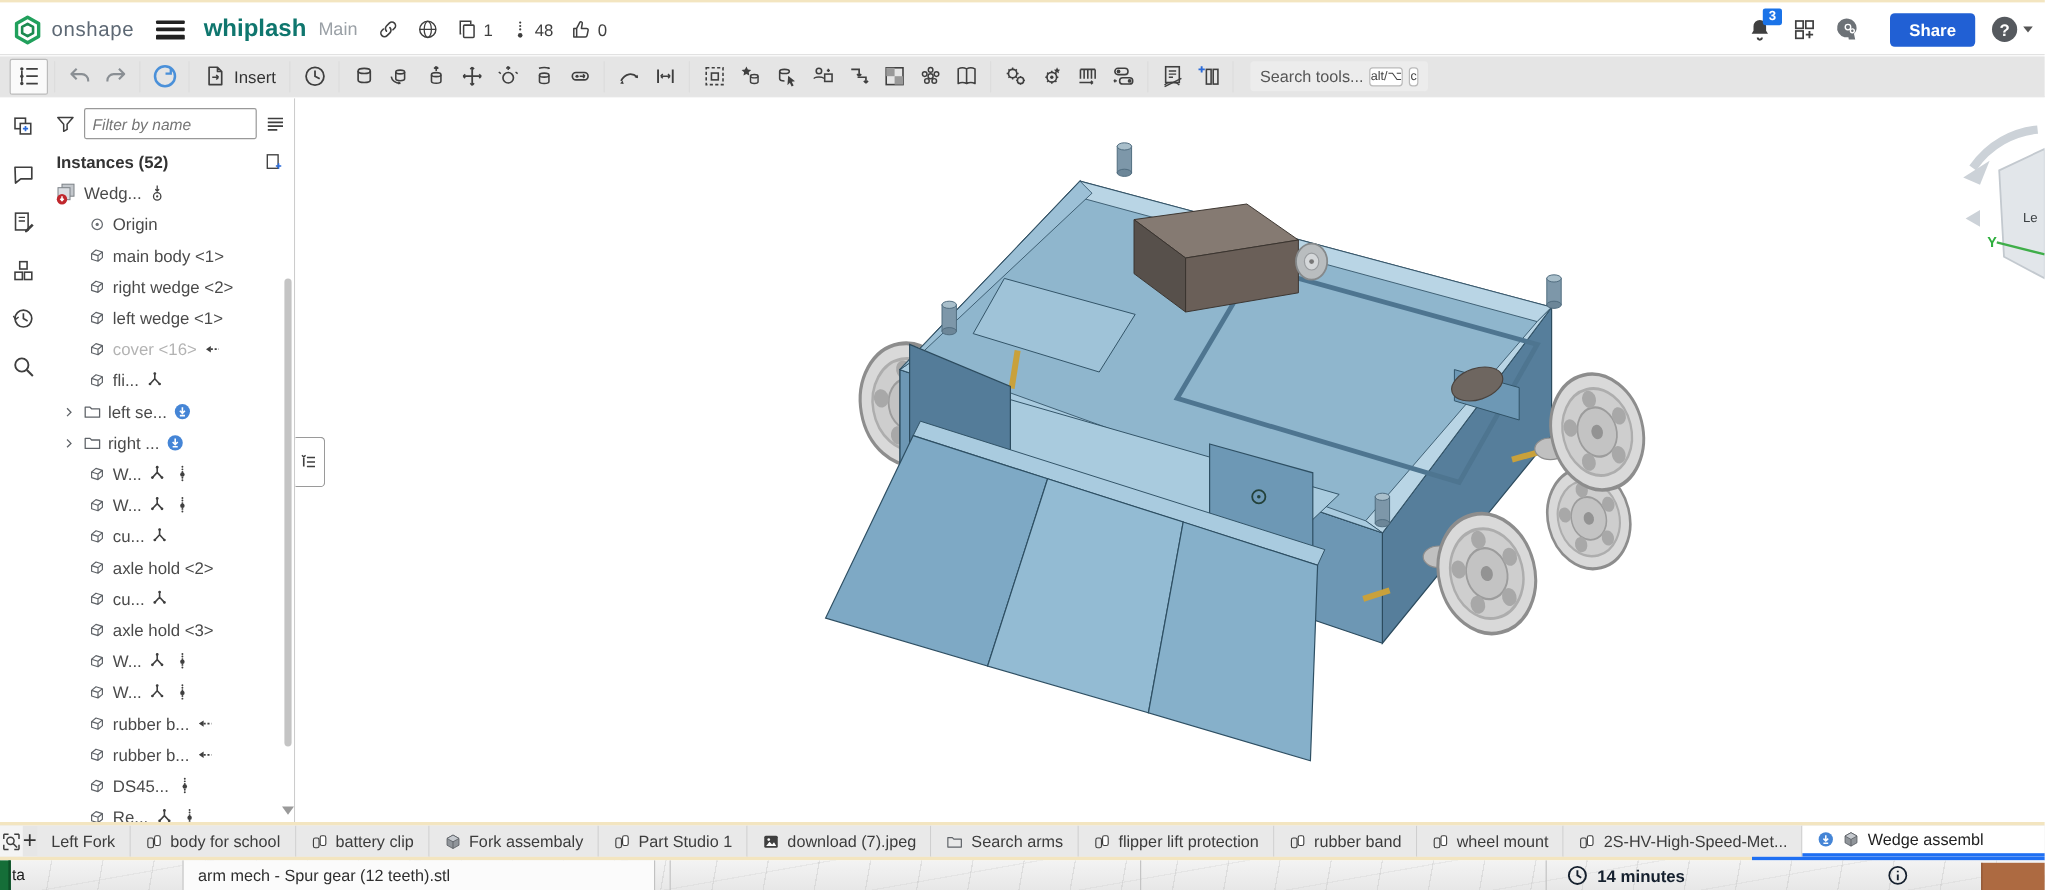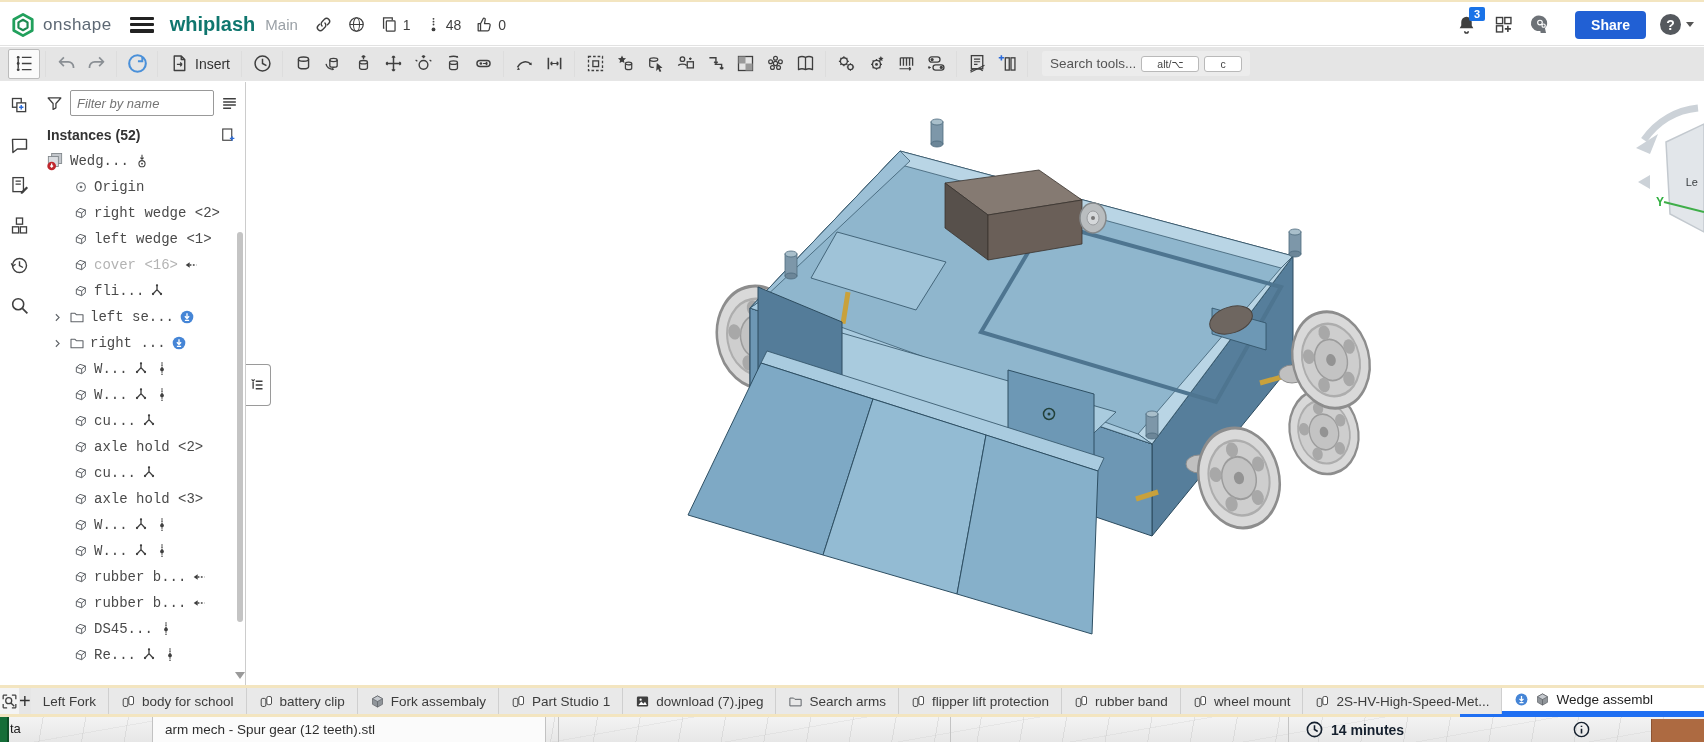--- a/index.html
+++ b/index.html
@@ -31,35 +31,35 @@
   #toolbar{position:absolute;left:0;top:45px;width:100%;height:34px;background:#e5e5e5;
            border-bottom:1px solid #e6e6e6;display:flex;align-items:center;padding:0 3px;box-sizing:border-box;}
   .tgroup{display:flex;align-items:center;padding:0 5px;border-right:1px solid #ddd;height:26px;}
   .tgroup:last-of-type{border-right:none;}
   .tbtn{width:30px;height:28px;display:flex;align-items:center;justify-content:center;cursor:pointer;border-radius:2px;}
   .tbtn.boxed{border:1px solid #bbb;background:#fafafa;}
   .tbtn.wide{width:auto;padding:0 6px;gap:5px;font-size:14px;color:#333;}
   #searchtools{margin-left:14px;background:#ececec;border-radius:3px;height:25px;display:flex;align-items:center;
                padding:0 8px;gap:5px;cursor:text;}
   #searchtools .ph{font-size:13.5px;color:#555;}
-  .key{background:#fff;border:1px solid #b9b9b9;border-radius:3px;font-size:10.5px;color:#444;padding:1px 15px;}
+  .key{background:#fff;border:1px solid #b9b9b9;border-radius:3px;font-size:10.5px;color:#444;padding:1px 0;}
   
   #rail{position:absolute;left:0;top:80px;width:39px;bottom:57px;background:#fff;display:flex;
         flex-direction:column;align-items:center;gap:14px;padding-top:10px;}
   .railbtn{width:26px;height:26px;display:flex;align-items:center;justify-content:center;cursor:pointer;}
   
   #panel{position:absolute;left:39px;top:80px;width:207px;bottom:57px;background:#fff;
          border-right:1px solid #ccc;box-sizing:border-box;}
   #filterrow{display:flex;align-items:center;gap:6px;padding:8px 6px 6px 6px;}
   #filterinput{flex:1;height:24px;border:1px solid #999;border-radius:2px;font-style:italic;
                font-size:13px;color:#777;padding:0 6px;font-family:inherit;min-width:0;}
   #instheader{display:flex;align-items:center;justify-content:space-between;padding:4px 8px 4px 8px;}
   #instheader .t{font-size:14px;font-weight:bold;color:#333;}
   #tree{position:absolute;top:66px;left:0;right:10px;bottom:0;overflow:hidden;}
-  .trow{display:flex;align-items:center;height:26px;gap:5px;cursor:pointer;padding-left:34px;font-size:14px;color:#4a4a4a;font-family:Liberation Mono, monospace;}
+  .trow{display:flex;align-items:center;height:26px;gap:5px;cursor:pointer;padding-left:34px;font-size:14px;color:#4a4a4a;}
   .trow.root{padding-left:6px;font-size:14px;}
   .trow.hasfold{padding-left:12px;}
   .trow .lbl{white-space:nowrap;}
   .trow .dim{color:#b3b3b3;}
   #vscroll{position:absolute;right:2px;top:70px;width:6px;bottom:6px;}
   #vthumb{position:absolute;top:80px;height:390px;width:6px;background:#c4c4c4;border-radius:3px;}
   #vdown{position:absolute;bottom:0;left:-2px;width:0;height:0;border-left:5px solid transparent;
          border-right:5px solid transparent;border-top:7px solid #9a9a9a;}
   
   #viewport{position:absolute;left:246px;top:80px;right:0;bottom:57px;background:#fff;overflow:hidden;}
@@ -705,20 +705,26 @@
       <div class="trow">
         <svg viewBox="0 0 24 24" width="16" height="16" class="ic">
           <use href="#sym-origin"></use>
         </svg>
         <span class="lbl">Origin</span>
       </div>
       <div class="trow">
         <svg viewBox="0 0 24 24" width="16" height="16" class="ic">
           <use href="#sym-part"></use>
         </svg>
+        <span class="lbl">main body &lt;1&gt;</span>
+      </div>
+      <div class="trow">
+        <svg viewBox="0 0 24 24" width="16" height="16" class="ic">
+          <use href="#sym-part"></use>
+        </svg>
         <span class="lbl">right wedge &lt;2&gt;</span>
       </div>
       <div class="trow">
         <svg viewBox="0 0 24 24" width="16" height="16" class="ic">
           <use href="#sym-part"></use>
         </svg>
         <span class="lbl">left wedge &lt;1&gt;</span>
       </div>
       <div class="trow">
         <svg viewBox="0 0 24 24" width="16" height="16" class="ic">

